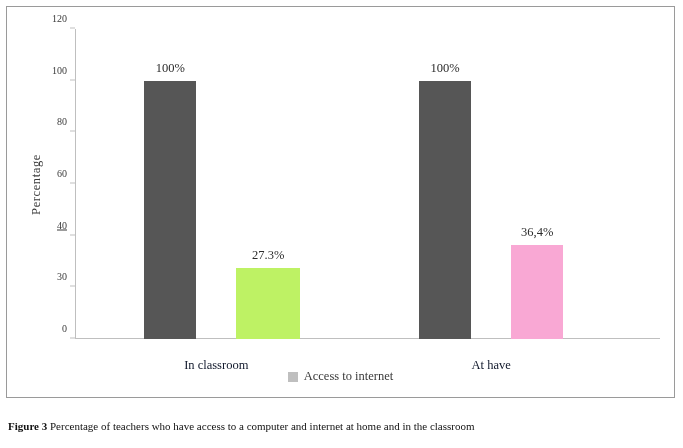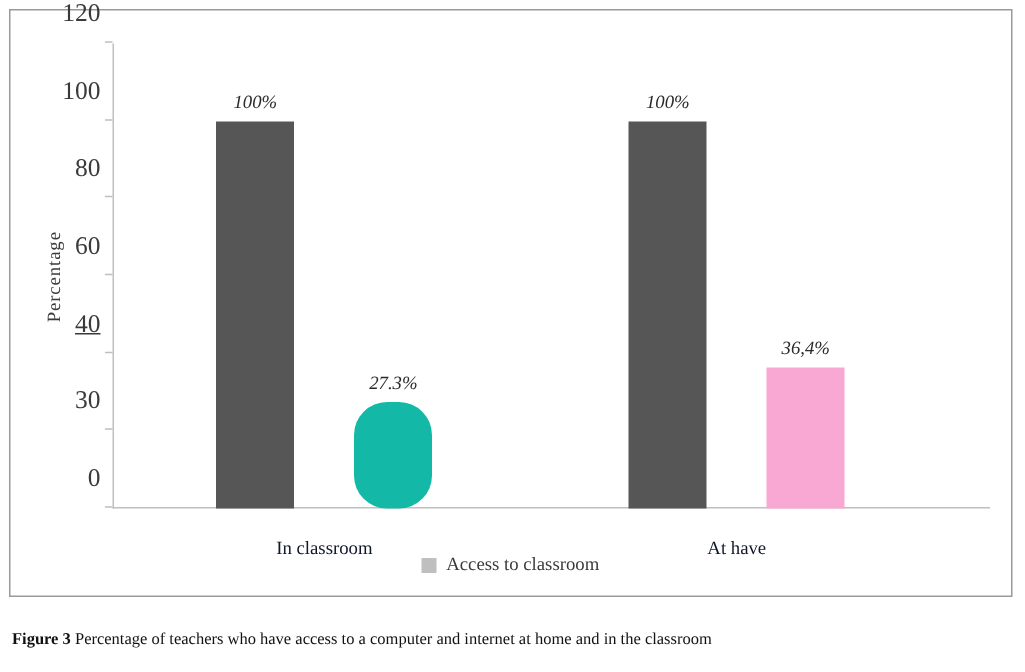--- a/index.html
+++ b/index.html
@@ -54,21 +54,21 @@
     height: 100%;
     background: #bfbfbf;
   }
 
   
   .y-tick {
     position: absolute;
     right: 100%;
     transform: translateY(-50%);
     padding-right: 8px;
-    font-size: 17px;
+    font-size: 10px;
     font-family: "Liberation Serif", serif;
     color: #3a3a3a;
     white-space: nowrap;
   }
   .y-tick-mark {
     position: absolute;
     right: 100%;
     width: 5px;
     height: 1px;
     background: #bfbfbf;
@@ -107,21 +107,20 @@
   }
   .bar-label {
     position: absolute;
     bottom: 100%;
     left: 50%;
     transform: translateX(-50%);
     margin-bottom: 5px;
     font-size: 12.5px;
     color: #2b2b2b;
     white-space: nowrap;
-    font-style: italic;
   }
 
   
   .cat-label {
     position: absolute;
     top: 100%;
     margin-top: 19px;
     left: 50%;
     transform: translateX(-50%);
     font-size: 12.5px;
@@ -192,41 +191,41 @@
     <div class="y-tick" style="bottom:66.667%;">80</div>
     <div class="y-tick-mark" style="bottom:83.333%;"></div>
     <div class="y-tick" style="bottom:83.333%;">100</div>
     <div class="y-tick-mark" style="bottom:100%;"></div>
     <div class="y-tick" style="bottom:100%;">120</div>
 
     <div class="group" style="left:5%; width:45%;">
       <div class="bar" style="left:40px; width:52px; height:83.333%; background:#565656;">
         <div class="bar-label">100%</div>
       </div>
-      <div class="bar" style="left:132px; width:52px; height:22.75%; background:#14b8a6;border-radius:22px;">
+      <div class="bar" style="left:132px; width:64px; height:22.75%; background:#bef264;">
         <div class="bar-label">27.3%</div>
       </div>
       <div class="cat-label" style="left:112px;">In classroom</div>
     </div>
 
     <div class="group" style="left:52%; width:45%;">
       <div class="bar" style="left:40px; width:52px; height:83.333%; background:#565656;">
         <div class="bar-label">100%</div>
       </div>
       <div class="bar" style="left:132px; width:52px; height:30.333%; background:#f9a8d4;">
         <div class="bar-label">36,4%</div>
       </div>
       <div class="cat-label" style="left:112px;">At have</div>
     </div>
   </div>
 
   <div id="legend">
     <div class="legend-item">
       <span class="legend-swatch" style="background:#bfbfbf;"></span>
-      <span>Access to classroom</span>
+      <span>Access to internet</span>
     </div>
   </div>
 
 </div>
 
 <div id="caption">
   <b>Figure 3</b><span> Percentage of teachers who have access to a computer and internet at home and in the classroom</span>
 </div>
 
 </body></html>

